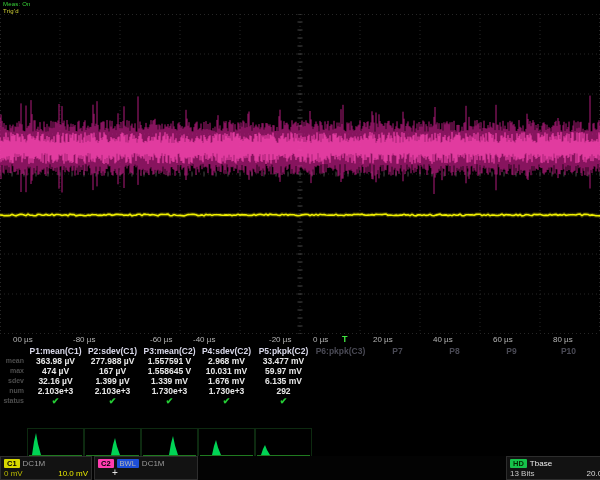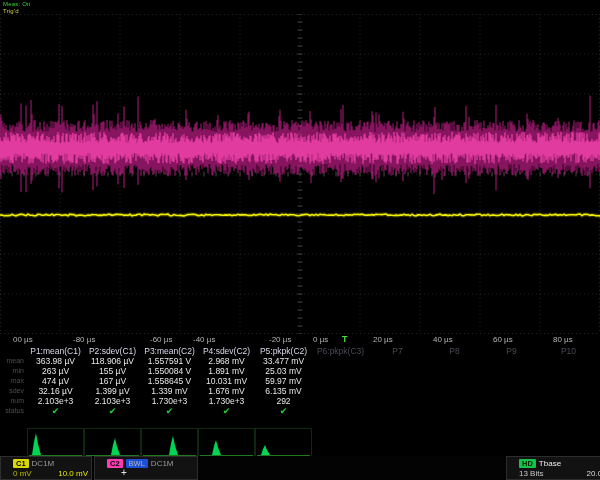--- a/index.html
+++ b/index.html
@@ -14,38 +14,38 @@
   
   #scope{position:absolute;top:14px;left:0;display:block;}
 
   
   .time-axis{position:absolute;top:334px;left:0;width:600px;height:12px;background:#000;}
   .axl{position:absolute;top:1px;font-size:8px;color:#b4b4b4;white-space:nowrap;padding-left:10px;}
   .trig-t{position:absolute;left:342px;top:0px;color:#3fe43f;font-size:9px;font-weight:bold;}
 
   
   .meas{position:absolute;top:346px;left:0;width:600px;background:#000;}
-  .mrow{display:flex;height:10px;line-height:10px;}
+  .mrow{display:flex;height:10px;line-height:10px;font-weight:bold;}
   .rlab{width:27px;flex:0 0 27px;font-size:7px;color:#4d4d4d;text-align:right;padding-right:3px;box-sizing:border-box;}
   .mcell{width:57px;flex:0 0 57px;text-align:center;font-size:8.5px;color:#e8e8e8;white-space:nowrap;overflow:hidden;}
   .hdr{color:#d9d9ea;}
   .off{color:#4a4a55;}
   .chk{color:#25cc35;font-size:9px;}
 
   
   .histicons{position:absolute;top:428px;left:27px;display:flex;}
   .hbox{width:57px;height:30px;box-sizing:border-box;border:1px solid #0d2a10;background:#000;}
 
   
   .bottombar{position:absolute;top:456px;left:0;width:600px;height:24px;background:#030303;}
   .desc{position:absolute;top:0;height:24px;background:#121212;border:1px solid #2d2d2d;box-sizing:border-box;padding:1px 3px;}
   .c1d{left:0;width:92px;}
   .c2d{left:94px;width:104px;}
   .tbd{left:506px;width:111px;}
-  .dline{display:flex;align-items:center;height:10px;gap:3px;font-size:8px;margin-left:9px;}
+  .dline{display:flex;align-items:center;height:10px;gap:3px;font-size:8px;}
   .chip{font-size:7.5px;font-weight:bold;padding:0 3px;border-radius:1px;line-height:9px;}
   .c1chip{background:#d8d800;color:#000;}
   .c2chip{background:#ff3db1;color:#000;}
   .bwchip{background:#1d4ed8;color:#b5b5b5;font-weight:normal;}
   .hdchip{background:#16c24b;color:#022b02;}
   .coup{color:#9a9a9a;}
   .ofst{color:#b9b900;}
   .scaleR{margin-left:auto;color:#e8e800;}
   .plus{color:#e6e6e6;font-size:10px;margin-left:14px;line-height:10px;}
   .tblabel{color:#ededed;}
@@ -213,37 +213,24 @@
         <span class="mcell hdr">P5:pkpk(C2)</span>
         <span class="mcell hdr off">P6:pkpk(C3)</span>
         <span class="mcell hdr off">P7</span>
         <span class="mcell hdr off">P8</span>
         <span class="mcell hdr off">P9</span>
         <span class="mcell hdr off">P10</span>
       </div>
       <div class="mrow">
         <span class="rlab">mean</span>
         <span class="mcell">363.98 µV</span>
-        <span class="mcell">118.906 µV</span>
+        <span class="mcell">277.988 µV</span>
         <span class="mcell">1.557591 V</span>
         <span class="mcell">2.968 mV</span>
         <span class="mcell">33.477 mV</span>
-        <span class="mcell"></span>
-        <span class="mcell"></span>
-        <span class="mcell"></span>
-        <span class="mcell"></span>
-        <span class="mcell"></span>
-      </div>
-      <div class="mrow">
-        <span class="rlab">min</span>
-        <span class="mcell">263 µV</span>
-        <span class="mcell">155 µV</span>
-        <span class="mcell">1.550084 V</span>
-        <span class="mcell">1.891 mV</span>
-        <span class="mcell">25.03 mV</span>
         <span class="mcell"></span>
         <span class="mcell"></span>
         <span class="mcell"></span>
         <span class="mcell"></span>
         <span class="mcell"></span>
       </div>
       <div class="mrow">
         <span class="rlab">max</span>
         <span class="mcell">474 µV</span>
         <span class="mcell">167 µV</span>

